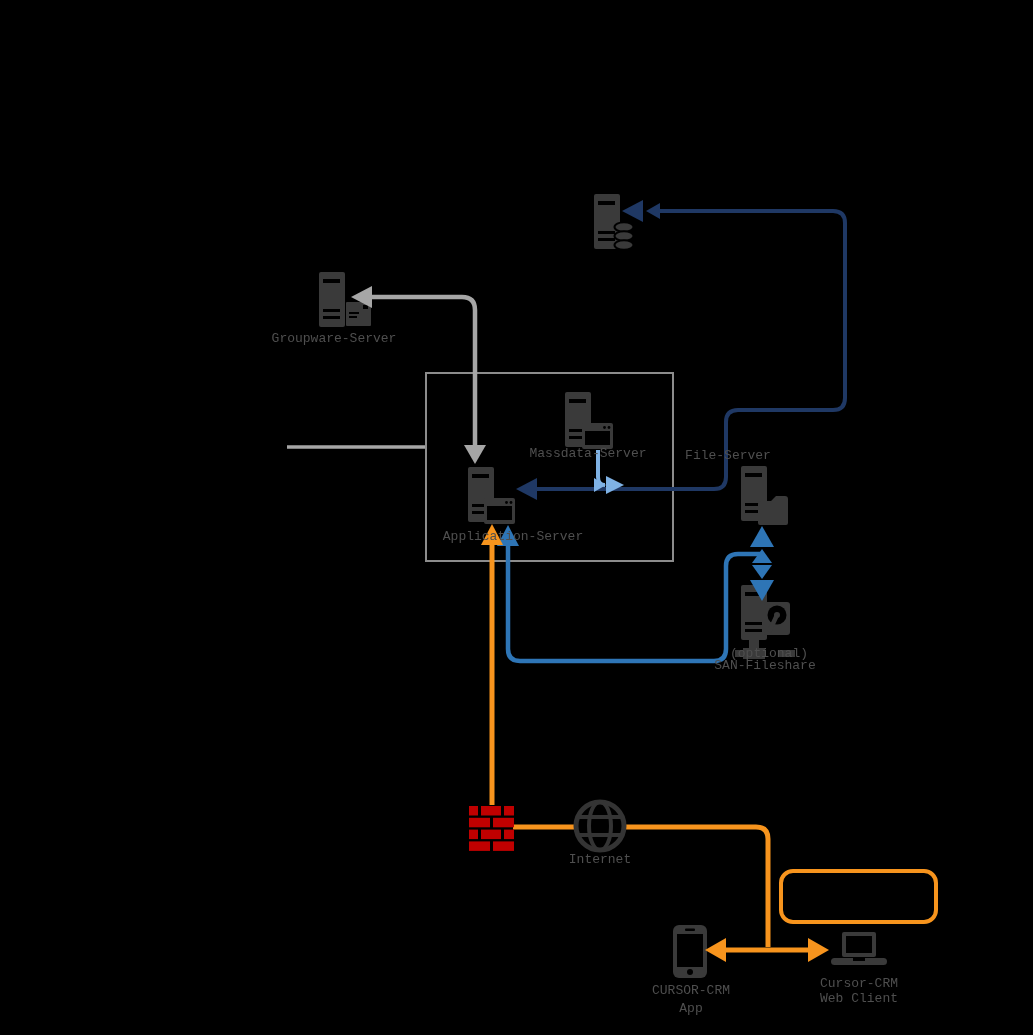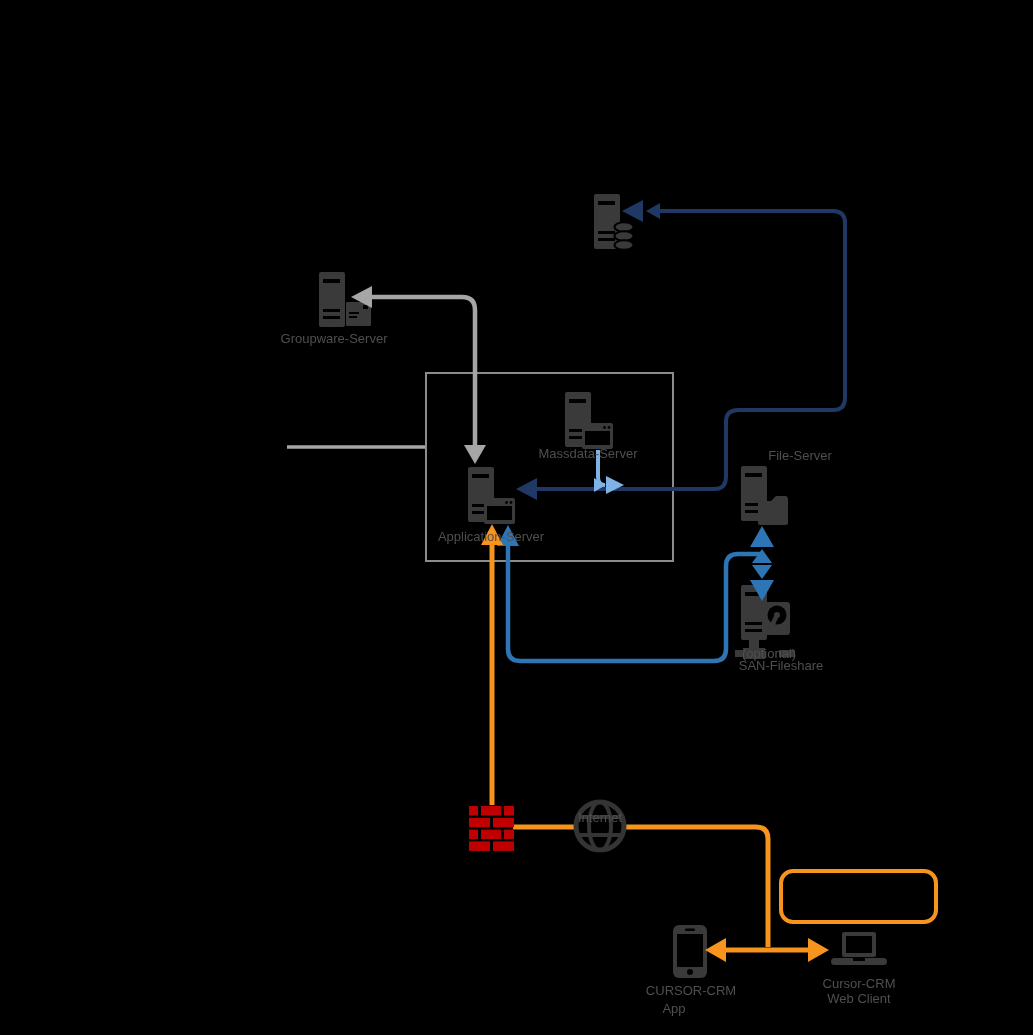--- a/index.html
+++ b/index.html
@@ -1,18 +1,18 @@
 <!DOCTYPE html>
 <html><head>
 <meta charset="utf-8">
 <style>
   html,body{margin:0;padding:0;background:#000;}
   #canvas{
     position:relative;width:1033px;height:1035px;background:#000;overflow:hidden;
-    font-family:Liberation Sans, sans-serif;
+    font-family:Liberation Mono, monospace;
   }
   .abs{position:absolute;}
   .label{
     position:absolute;color:#4F4F4F;font-size:13px;line-height:15px;
     text-align:center;transform:translateX(-50%);white-space:nowrap;
   }
   .dmz-box{
     position:absolute;left:425px;top:372px;width:249px;height:190px;
     border:2px solid #8C8C8C;box-sizing:border-box;background:transparent;
   }
@@ -190,28 +190,28 @@
     <line x1="7" y1="19" x2="49" y2="19" stroke="#343434" stroke-width="4"></line>
     <line x1="7" y1="37" x2="49" y2="37" stroke="#343434" stroke-width="4"></line>
   </svg>
 
   <div class="orange-frame"></div>
 
   <div class="label" style="left:334px;top:331px">Groupware-Server</div>
 
   <div class="label" style="left:588px;top:446px">Massdata-Server</div>
 
-  <div class="label" style="left:491px;top:529px">Application-Server</div>
-
-  <div class="label" style="left:800px;top:448px">File-Server</div>
-
-  <div class="label" style="left:781px;top:658px">SAN-Fileshare</div>
+  <div class="label" style="left:513px;top:529px">Application-Server</div>
+
+  <div class="label" style="left:728px;top:448px">File-Server</div>
+
+  <div class="label" style="left:765px;top:658px">SAN-Fileshare</div>
   <div class="label" style="left:769px;top:646px">(optional)</div>
 
-  <div class="label" style="left:600px;top:810px">Internet</div>
+  <div class="label" style="left:600px;top:852px">Internet</div>
 
   <div class="label" style="left:691px;top:983px">CURSOR-CRM</div>
-  <div class="label" style="left:674px;top:1001px">App</div>
+  <div class="label" style="left:691px;top:1001px">App</div>
 
   <div class="label" style="left:859px;top:976px">Cursor-CRM</div>
   <div class="label" style="left:859px;top:991px">Web Client</div>
 
 </div>
 
 </body></html>

